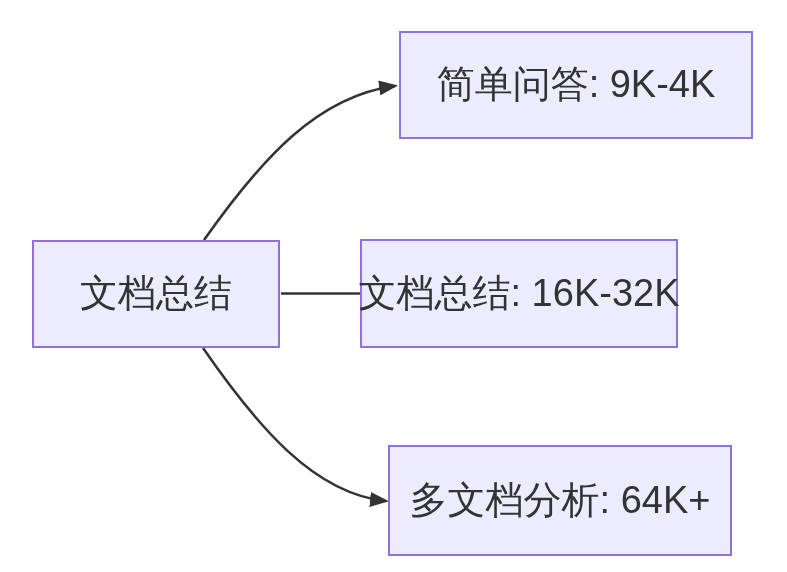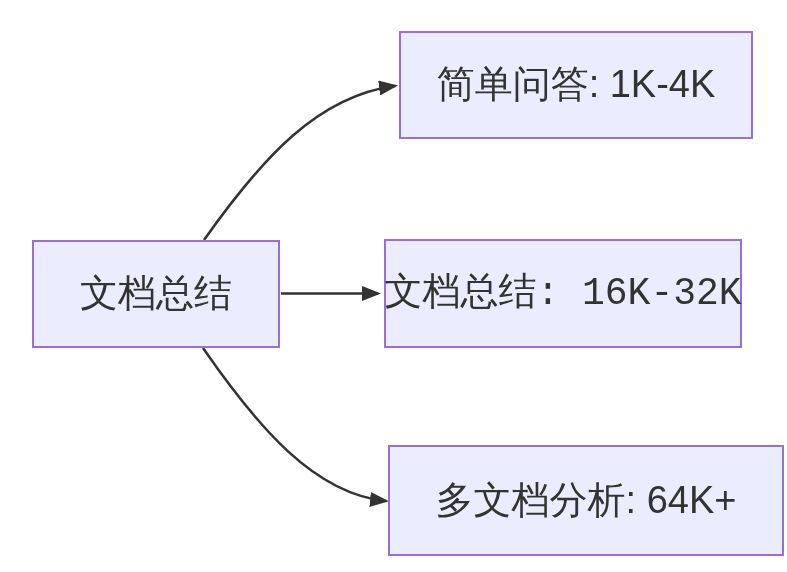--- a/index.html
+++ b/index.html
@@ -32,22 +32,22 @@
     display: flex;
     align-items: center;
     justify-content: center;
     font-size: 38px;
     line-height: 1.2;
     white-space: nowrap;
     text-align: center;
   }
   .node-root   { left: 32px;  top: 240px; width: 248px; height: 108px; }
   .node-qa     { left: 399px; top: 31px;  width: 354px; height: 108px; }
-  .node-sum    { left: 384px; top: 239px; width: 358px; height: 109px; font-family: Liberation Mono, monospace; }
-  .node-multi  { left: 388px; top: 445px; width: 396px; height: 111px; }
+  .node-sum    { left: 360px; top: 239px; width: 318px; height: 109px; }
+  .node-multi  { left: 388px; top: 445px; width: 344px; height: 111px; }
   .edge-path {
     fill: none;
     stroke: var(--edge-color, #333333);
     stroke-width: 2.5px;
   }
 </style>
 </head>
 <body>
 
 <div class="canvas">
@@ -61,21 +61,21 @@
     <path class="edge-path" d="M 204 240 C 262 158, 318 96, 395 86" marker-end="url(#arrowhead)"></path>
     <path class="edge-path" d="M 281 293.5 L 378 293.5" marker-end="url(#arrowhead)"></path>
     <path class="edge-path" d="M 203 348 C 257 426, 314 494, 386 501" marker-end="url(#arrowhead)"></path>
   </svg>
 
   <div class="node node-root">
     <span>文档总结</span>
   </div>
 
   <div class="node node-qa">
-    <span>简单问答: 1K-4K</span>
+    <span>简单问答: 9K-4K</span>
   </div>
 
   <div class="node node-sum">
     <span>文档总结: 16K-32K</span>
   </div>
 
   <div class="node node-multi">
     <span>多文档分析: 64K+</span>
   </div>
 

